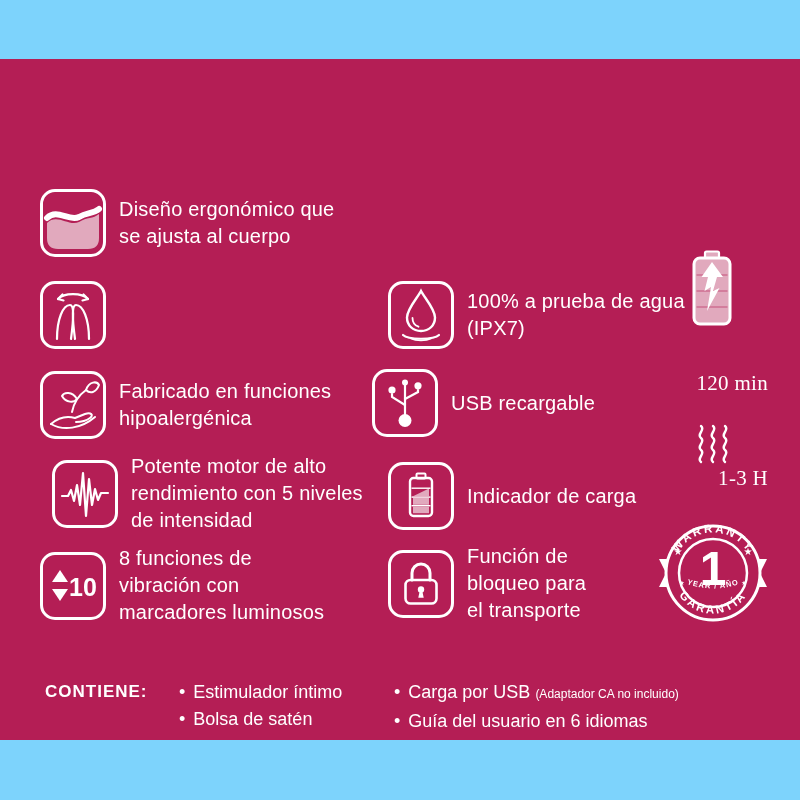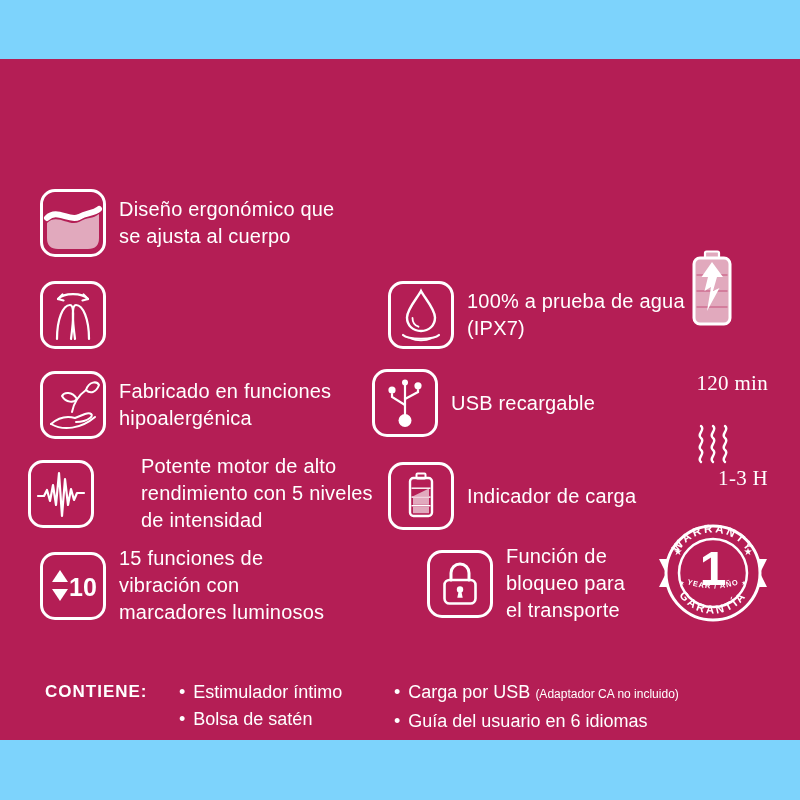--- a/index.html
+++ b/index.html
@@ -75,40 +75,40 @@
             <path d="M34,25 C29,17 21,18 19,22 C23,29 31,29 34,25 Z"></path>
             <path d="M8,50 C16,43 25,42 32,44 L42,40 C48,38 51,41 47,44 C43,47 37,48 33,48"></path>
             <path d="M8,50 C20,57 38,55 52,43"></path>
           </g>
         </svg>
       </div>
       <div class="flabel">Fabricado en funciones
 hipoalergénica</div>
     </div>
 
-    <div class="feat" style="left:28px;top:394px;gap:34px;">
+    <div class="feat" style="left:52px;top:394px;">
       <div class="tile">
         <svg width="60" height="62" viewBox="0 0 60 62">
           <polyline points="7,33 13,33 16,27 19,38 22,22 25,42 28,10 31,53 34,16 37,42 40,26 43,37 46,30 53,30" fill="none" stroke="#fff" stroke-width="2.2" stroke-linecap="round" stroke-linejoin="round"></polyline>
         </svg>
       </div>
       <div class="flabel">Potente motor de alto
 rendimiento con 5 niveles
 de intensidad</div>
     </div>
 
     <div class="feat" style="left:40px;top:486px;">
       <div class="tile">
         <svg width="60" height="62" viewBox="0 0 60 62">
           <polygon points="9,27 17,15 25,27" fill="#fff"></polygon>
           <polygon points="9,34 25,34 17,46" fill="#fff"></polygon>
           <text x="40" y="32" fill="#fff" font-size="25" font-weight="bold" text-anchor="middle" dominant-baseline="central" font-family="Liberation Sans, sans-serif">10</text>
         </svg>
       </div>
-      <div class="flabel">15 funciones de
+      <div class="flabel">8 funciones de
 vibración con
 marcadores luminosos</div>
     </div>
 
 
     <div class="feat" style="left:388px;top:222px;">
       <div class="tile">
         <svg width="60" height="62" viewBox="0 0 60 62">
           <g fill="none" stroke="#fff" stroke-linecap="round">
             <path stroke-width="2.4" d="M30,7 C27,13 16,25 16,33.5 C16,41.5 22,47 30,47 C38,47 44,41.5 44,33.5 C44,25 33,13 30,7 Z"></path>
@@ -150,21 +150,21 @@
           <g stroke="#fff" stroke-width="1.4">
             <line x1="20.5" y1="23.2" x2="39.5" y2="23.2"></line>
             <line x1="20.5" y1="32.1" x2="39.5" y2="32.1"></line>
             <line x1="20.5" y1="40.7" x2="39.5" y2="40.7"></line>
           </g>
         </svg>
       </div>
       <div class="flabel">Indicador de carga</div>
     </div>
 
-    <div class="feat" style="left:388px;top:484px;margin-left:39px;">
+    <div class="feat" style="left:388px;top:484px;">
       <div class="tile">
         <svg width="60" height="62" viewBox="0 0 60 62">
           <path d="M21,27 L21,20 A9,9 0 0 1 39,20 L39,27" fill="none" stroke="#fff" stroke-width="3" stroke-linecap="round"></path>
           <rect x="14.5" y="27" width="31" height="23.5" rx="5" fill="none" stroke="#fff" stroke-width="2.6"></rect>
           <circle cx="30" cy="36.5" r="3.2" fill="#fff"></circle>
           <polygon points="28.6,38.5 31.4,38.5 32.7,44.8 27.3,44.8" fill="#fff"></polygon>
         </svg>
       </div>
       <div class="flabel">Función de
 bloqueo para

